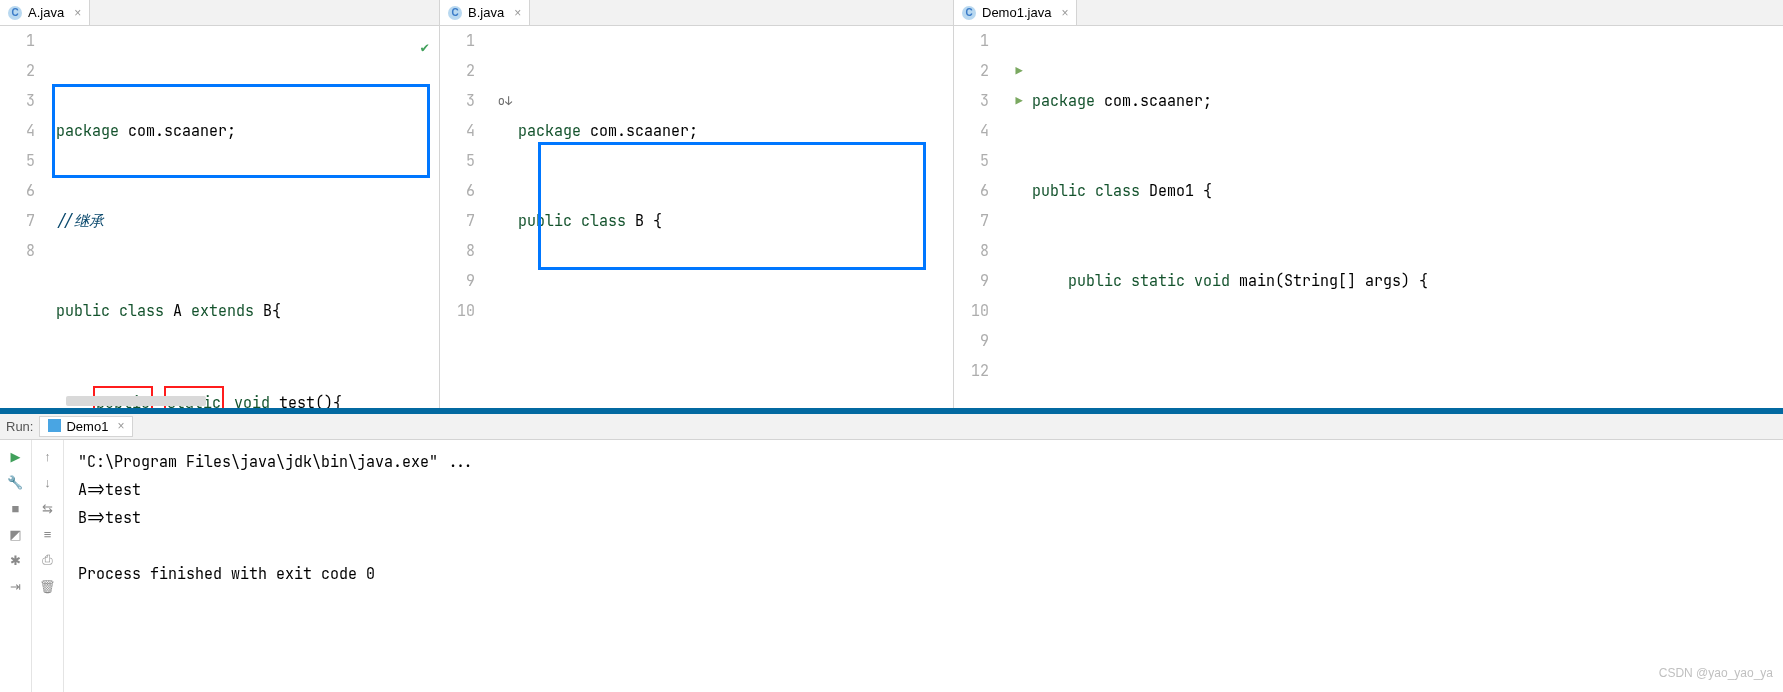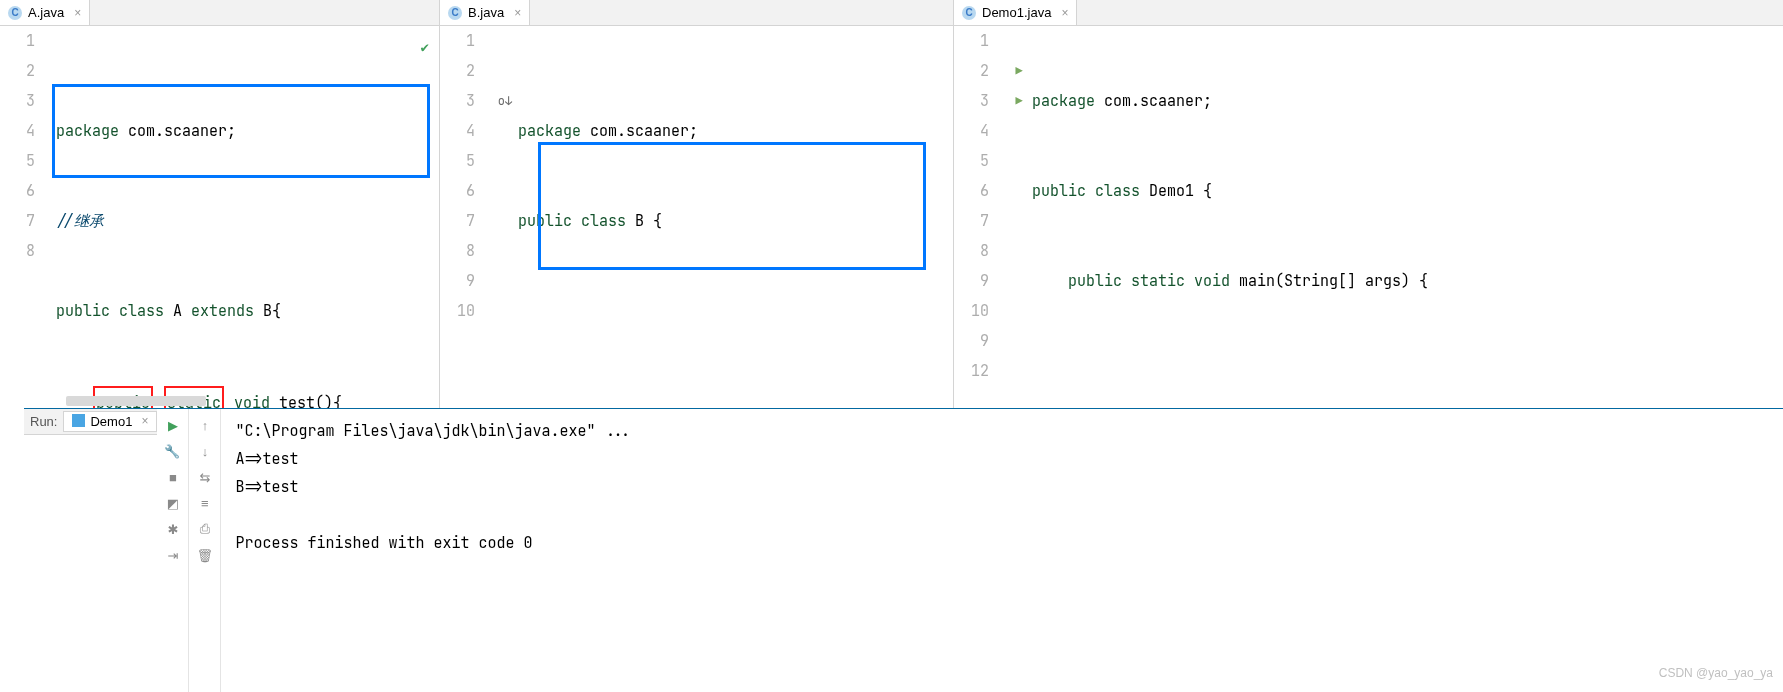--- a/index.html
+++ b/index.html
@@ -16,21 +16,21 @@
 .gutter div { height:30px; }
 .gmark { width:22px; padding:0; position:relative; }
 .gmark div { height:30px; display:flex; align-items:center; justify-content:center; color:#7aa860; font-size:12px; }
 .code { flex:1; padding-left:2px; white-space:pre; position:relative; }
 .code-line { height:30px; position:relative; }
 .kw { color:#14532d; }
 .comment-green { color:#0c4a6e; font-style:italic; }
 .red-box { border:2.5px solid #ff1c1c; display:inline-block; padding:0 1px; margin:0 1px; }
 .blue-frame { position:absolute; border:3px solid #0077ff; pointer-events:none; z-index:5; }
 .check-icon { position:absolute; right:10px; top:6px; color:#41a05b; font-size:14px; font-weight:bold; }
-.run-panel { border-top:1px solid #0369a1; display:flex; flex-direction:row; flex:1;margin-left:24px; }
+.run-panel { border-top:6px solid #0369a1; display:flex; flex-direction:column; flex:1; }
 .run-header { height:26px; display:flex; align-items:center; background:#f2f2f2; border-bottom:1px solid #d4d4d4; padding-left:6px; gap:6px; font-size:13px; }
 .run-label { color:#555; }
 .run-tab { display:flex; align-items:flex-start; background:#fff; padding:2px 8px; border:1px solid #d4d4d4; gap:5px; }
 .square-icon { width:13px; height:13px; background:#49a5e3; display:inline-block; }
 .run-body { display:flex; flex:1; }
 .run-tools-left { width:32px; border-right:1px solid #e4e4e4; display:flex; flex-direction:column; align-items:center; padding-top:8px; gap:10px; color:#8a8a8a; }
 .run-tools-left2 { width:32px; border-right:1px solid #e4e4e4; display:flex; flex-direction:column; align-items:center; padding-top:8px; gap:10px; color:#8a8a8a; }
 .tool-ico { width:16px; height:16px; display:flex; align-items:center; justify-content:center; font-size:13px; cursor:pointer; }
 .play-green { color:#41a05b; }
 .console { flex:1; padding:8px 14px; font-family:"JetBrains Mono","Consolas",monospace; font-size:15px; line-height:28px; }

